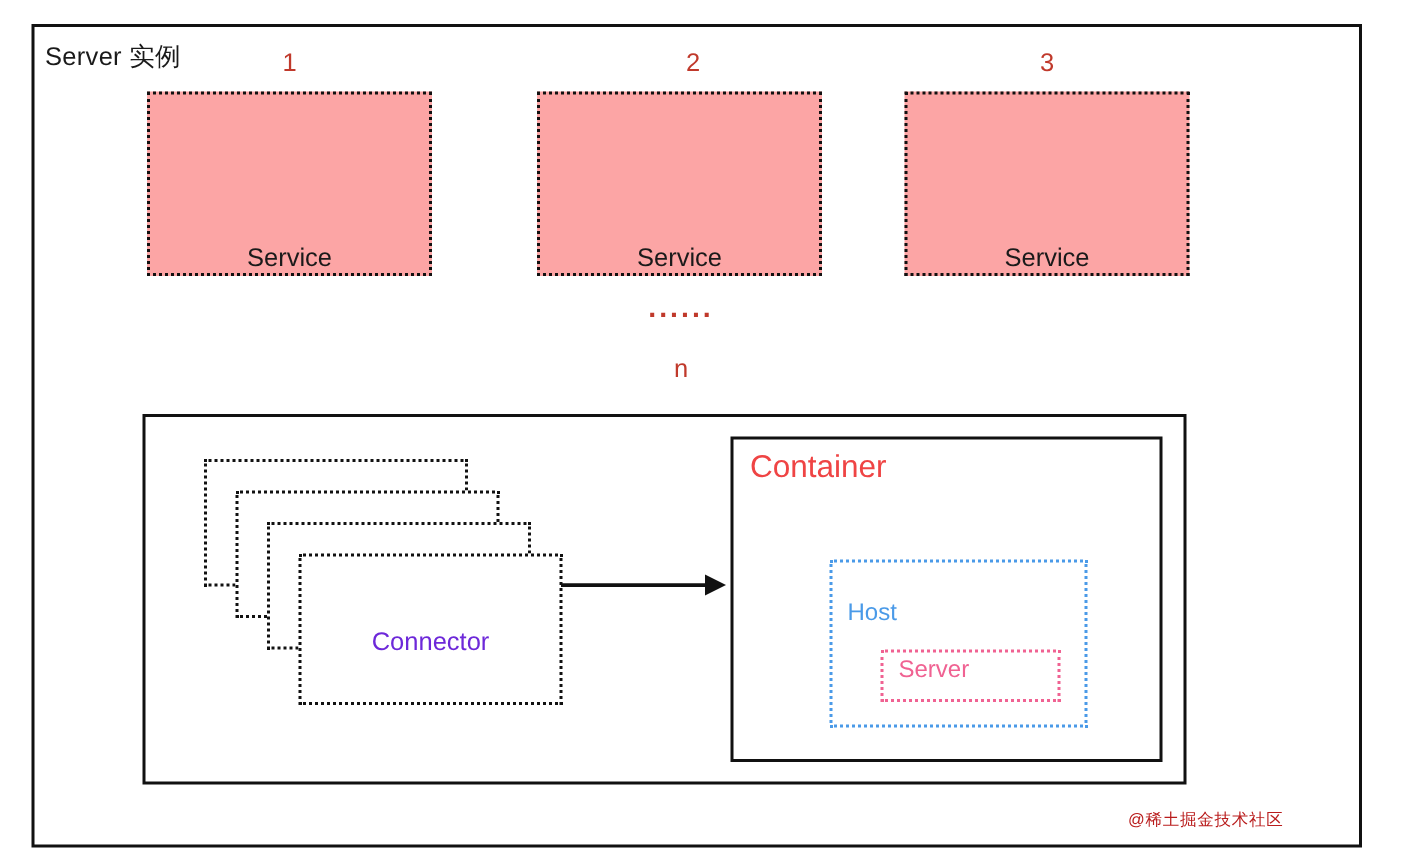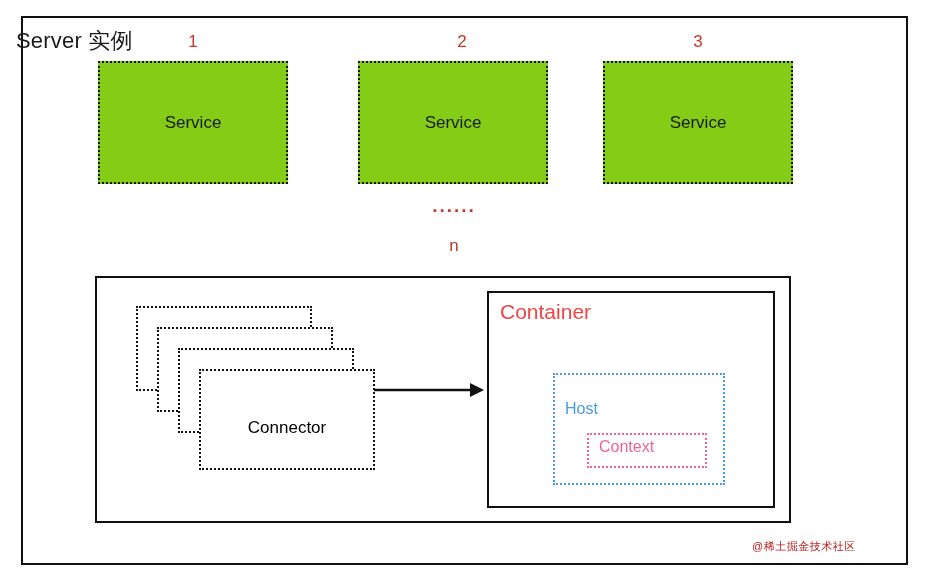--- a/index.html
+++ b/index.html
@@ -25,23 +25,23 @@
     top: 16px;
     width: 887px;
     height: 549px;
     border: 2px solid #111111;
     box-sizing: border-box;
     background: #ffffff;
   }
 
   .server-label {
     position: absolute;
-    left: 16px;
+    left: 30px;
     top: 26px;
-    font-size: 22px;
+    font-size: 17px;
     color: #1a1a1a;
     letter-spacing: 0.2px;
     white-space: nowrap;
   }
 
   
   .idx {
     position: absolute;
     font-size: 17px;
     color: #c0392b;
@@ -50,23 +50,23 @@
   }
   .idx-1 { left: 181px; top: 32px; }
   .idx-2 { left: 450px; top: 32px; }
   .idx-3 { left: 686px; top: 32px; }
 
   
   .service-box {
     position: absolute;
     border: 2px dotted #111111;
     box-sizing: border-box;
-    background: #84cc16;
+    background: #fca5a5;
     display: flex;
-    align-items: center;
+    align-items: flex-end;
     justify-content: center;
     font-size: 17px;
     color: #1a1a1a;
     top: 61px;
     height: 123px;
   }
   .svc-1 { left: 98px;  width: 190px; }
   .svc-2 { left: 358px; width: 190px; }
   .svc-3 { left: 603px; width: 190px; }
 
@@ -119,21 +119,21 @@
   .conn-3 { left: 178px; top: 348px; z-index: 3; }
   .conn-4 { left: 199px; top: 369px; z-index: 4; height: 101px; }
 
   .connector-label {
     position: absolute;
     left: 199px;
     top: 418px;
     width: 176px;
     text-align: center;
     font-size: 17px;
-    color: #000000;
+    color: #6d28d9;
     z-index: 5;
   }
 
   
   .arrow-wrap {
     position: absolute;
     left: 374px;
     top: 376px;
     width: 110px;
     height: 28px;
@@ -253,18 +253,18 @@
     </svg>
   </div>
 
   <div class="container-box"></div>
   <div class="container-label">Container</div>
 
   <div class="nest nest-host">
     <span class="nest-label">Host</span>
   </div>
   <div class="nest nest-wrapper">
-    <span class="nest-label">Context</span>
+    <span class="nest-label">Server</span>
   </div>
 
   <div class="watermark">@稀土掘金技术社区</div>
 
 </div>
 
 </body></html>

